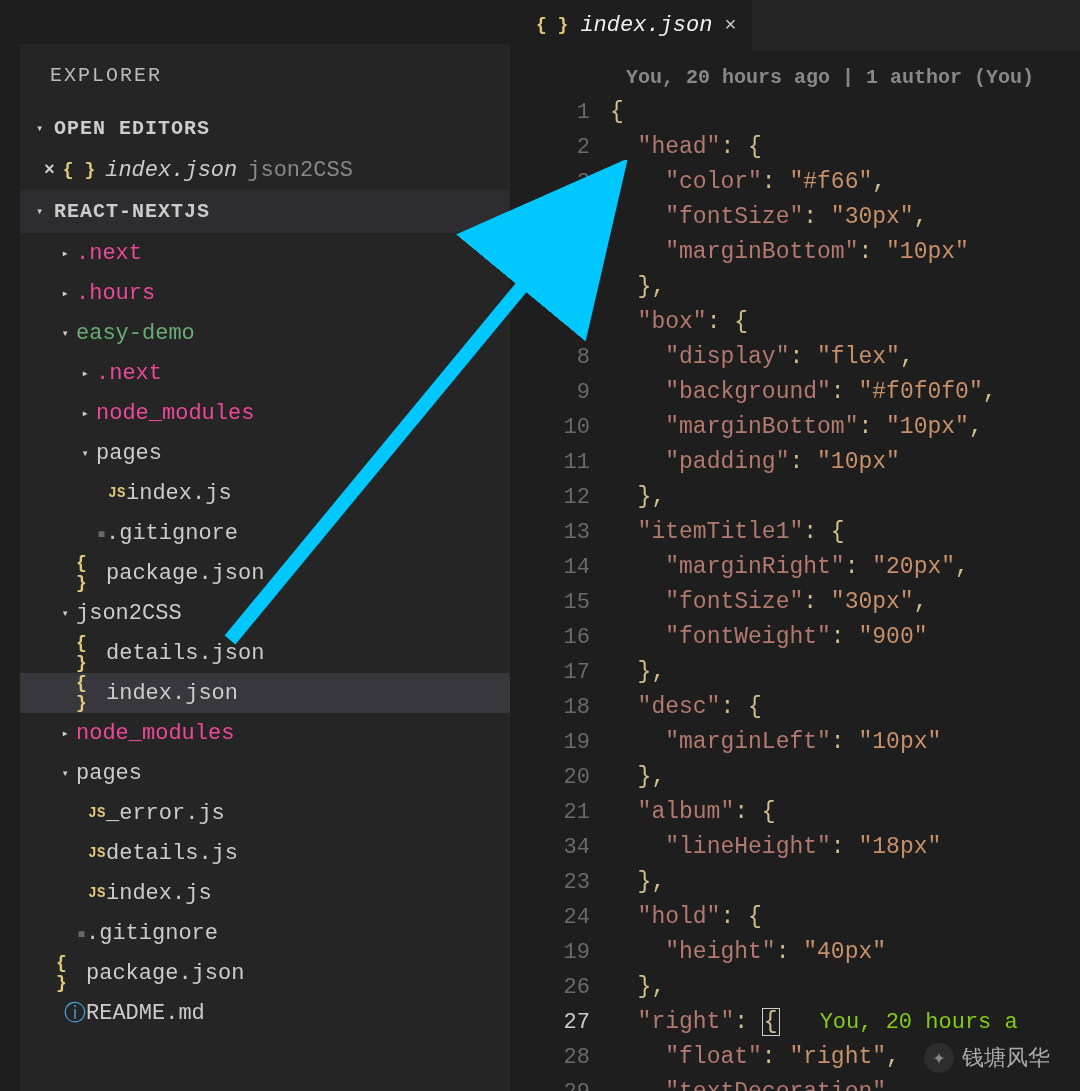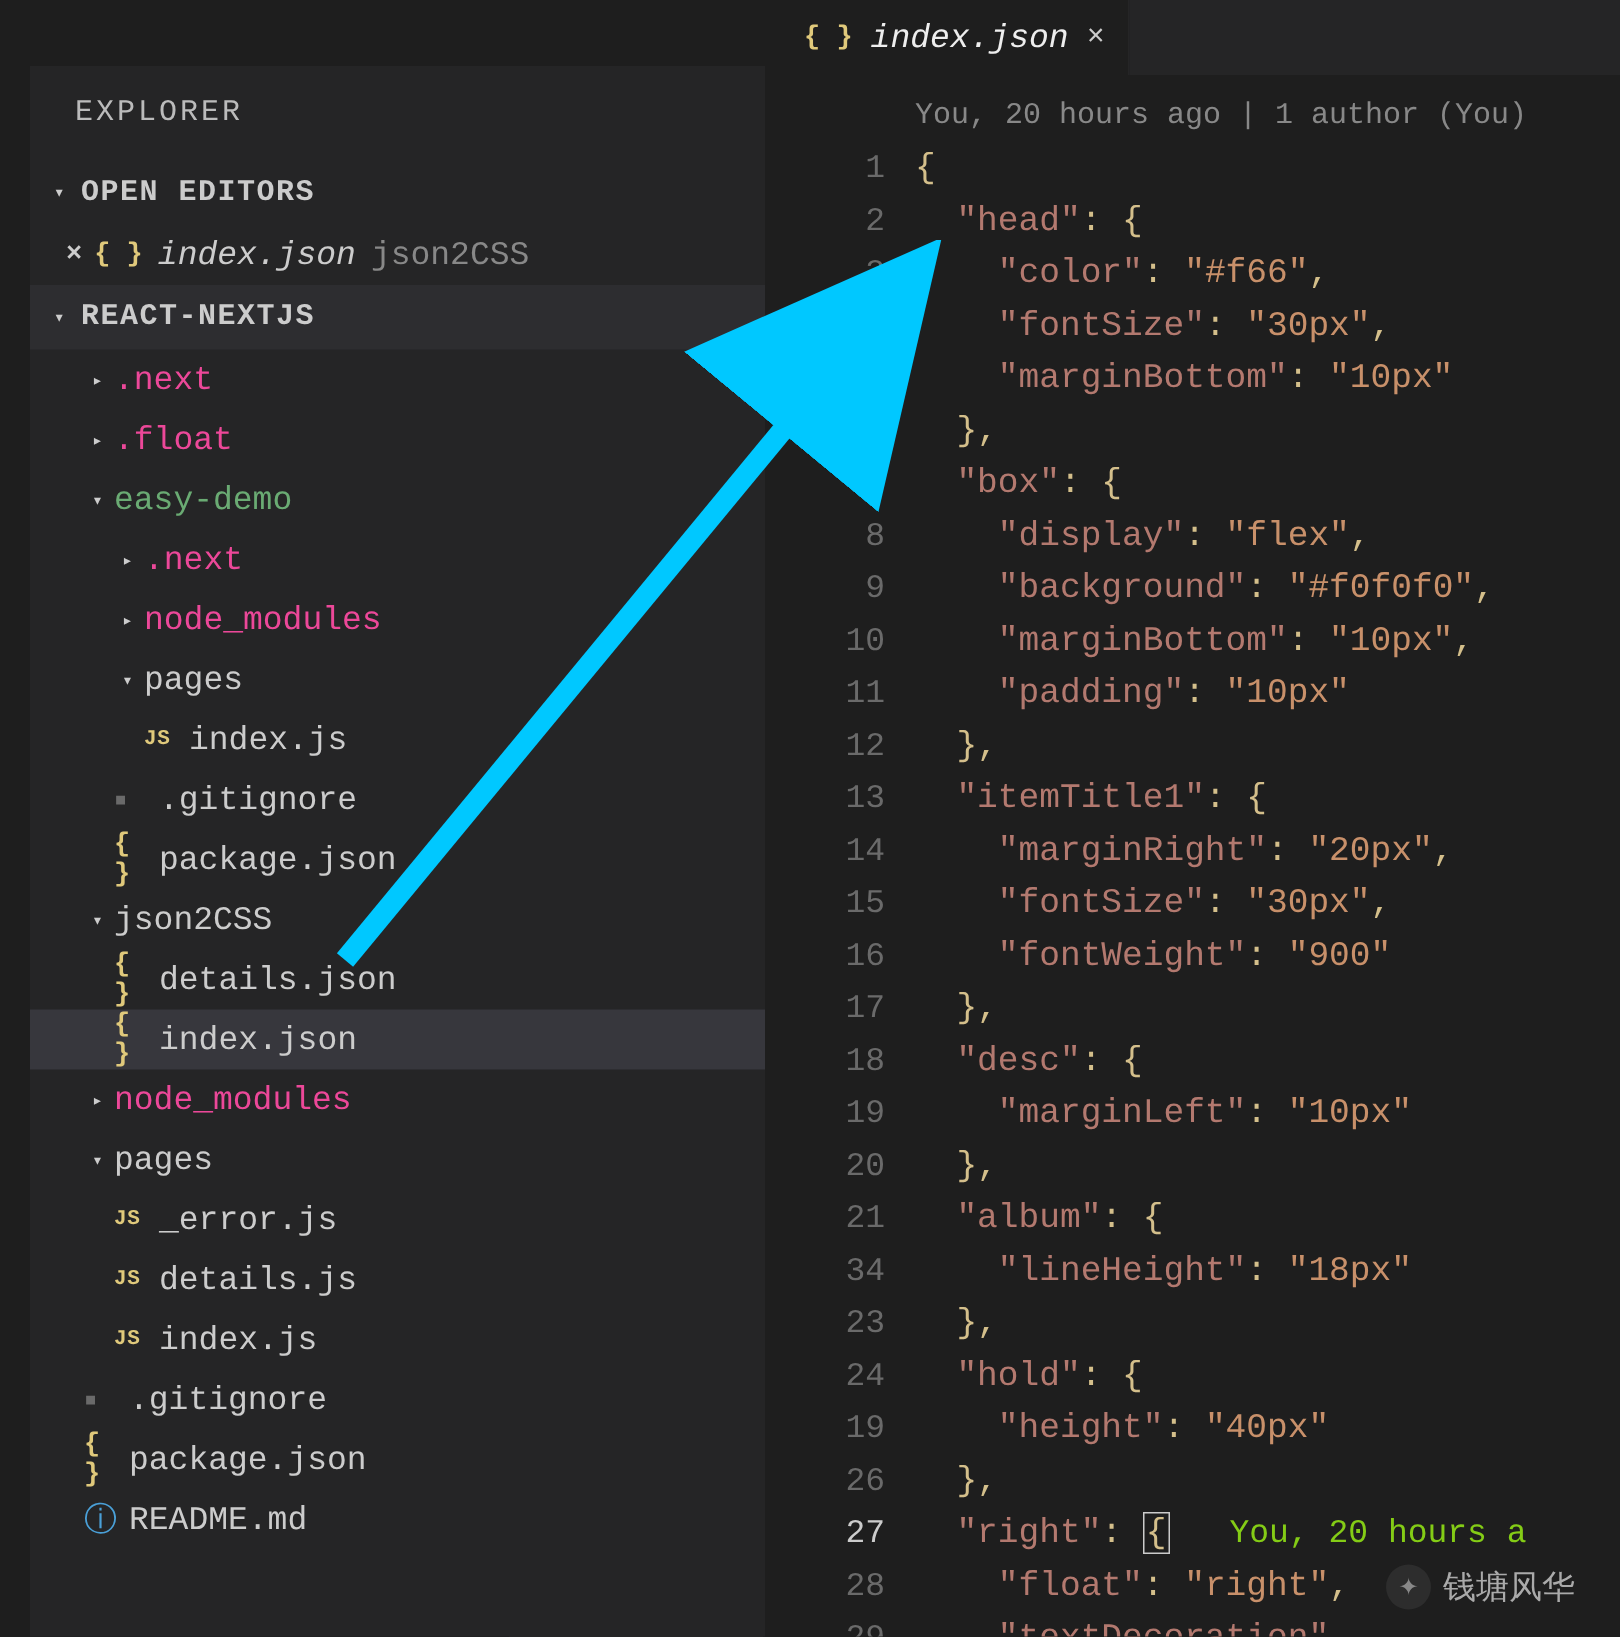--- a/index.html
+++ b/index.html
@@ -32,21 +32,21 @@
   .row {
     display: flex; align-items: center;
     height: 40px; padding-left: 20px;
     color: #ccc; cursor: pointer;
     position: relative;
   }
   .row.l1 { padding-left: 36px; }
   .row.l2 { padding-left: 56px; }
   .row.l3 { padding-left: 76px; }
   .row.selected { background: #37373d; }
-  .row .ic { width: 30px; display: flex; align-items: center; justify-content: flex-start; }
+  .row .ic { width: 30px; display: flex; align-items: center; justify-content: flex-end; }
   .row .chv { width: 18px; font-size: 12px; color: #ccc; text-align: center; margin-right: 2px;}
   .dim { color: #ec4899; }
   .green { color: #6aab73; }
   .italic { font-style: italic; }
   .braces { color: #e0c97b; font-weight: 600; font-size: 18px; }
   .js { color: #e0c97b; font-weight: 700; font-size: 14px; letter-spacing: 0.5px;}
   .info-icon { color: #4aa0d8; }
   .diamond { color: #6a6a6a; transform: rotate(45deg); display:inline-block; font-size:14px;}
   .close-x { color: #ccc; font-size: 18px; margin-right: 8px; font-weight:700;}
   .open-editor-row {
@@ -65,21 +65,21 @@
   .tab {
     background:#1e1e1e; height:50px; display:flex; align-items:center;
     padding:0 16px; gap:12px; font-size:22px; font-style:italic; color:#eee;
     border-right:1px solid #252526;
   }
   .tab .close { font-style:normal; color:#ccc; font-size:20px; cursor:pointer;}
   .code-area { display:flex; padding-top:10px; }
   .gutter { width:90px; text-align:right; color:#6a6a6a; font-size:22px; line-height:35px; padding-right:20px;}
   .gutter .cur { color:#ccc; }
   .code { font-size:23px; line-height:35px; }
-  .codelens { color:#888; font-size:20px; margin-left:0; height:35px; display:flex;align-items:center;}
+  .codelens { color:#888; font-size:20px; margin-left:16px; height:35px; display:flex;align-items:center;font-weight:bold;}
   .punct { color:#d4bf8b; }
   .key { color:#b3796f; }
   .str { color:#c8906a; }
   .ln { white-space:pre; }
   .cursor-box { border:1px solid #ccc; padding:0 1px; }
   .inline-blame { color:#84cc16; margin-left:40px; font-size:22px;}
 
   
   .arrow-svg { position:absolute; left:200px; top:160px; pointer-events:none; }
 
@@ -114,21 +114,21 @@
     <span>REACT-NEXTJS</span>
   </div>
 
   <div class="tree">
     <div class="row l1">
         <span class="chv">▸</span>
         <span class="dim">.next</span>
       </div>
     <div class="row l1">
         <span class="chv">▸</span>
-        <span class="dim">.float</span>
+        <span class="dim">.hours</span>
       </div>
 
     <div class="row l1">
         <span class="chv">▾</span>
         <span class="green">easy-demo</span>
         <span class="mod-dot"></span>
       </div>
       <div class="row l2">
         <span class="chv">▸</span>
         <span class="dim">.next</span>

